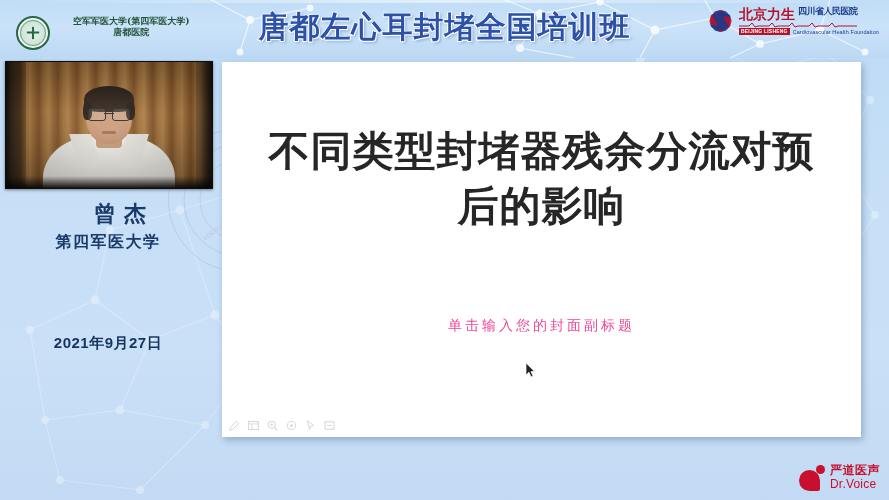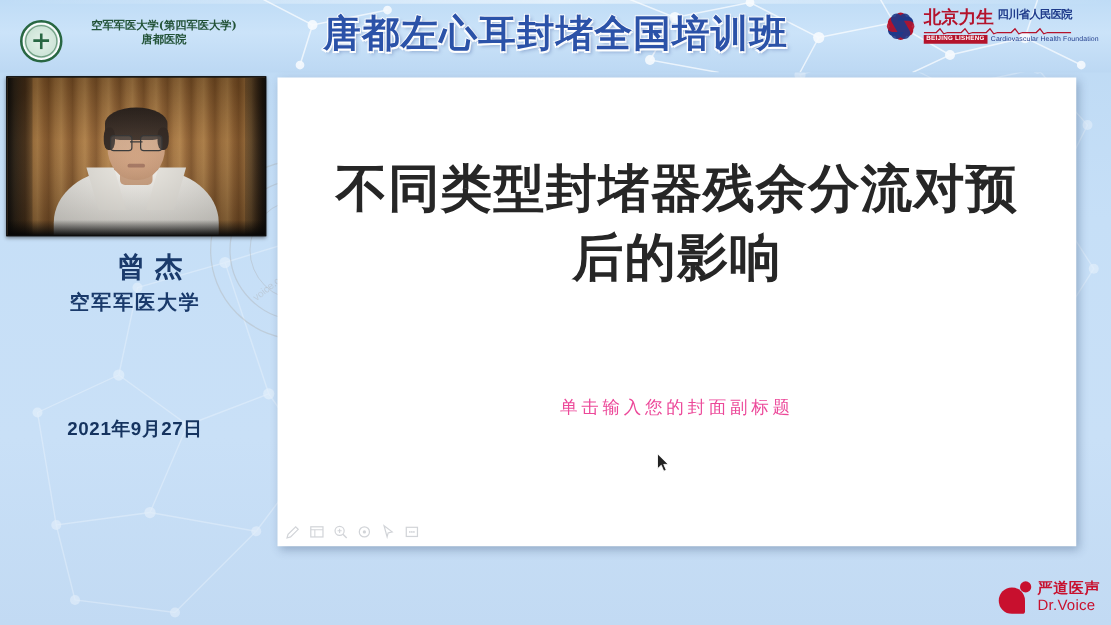--- a/index.html
+++ b/index.html
@@ -499,21 +499,21 @@
       </div>
       <div class="cam-left-dark"></div>
       <div class="cam-right-dark"></div>
       <div class="cam-bottom-dark"></div>
       <div class="cam-glow"></div>
     </div>
   </div>
 
   <div class="speaker">
     <div class="speaker-name">曾杰</div>
-    <div class="speaker-org">空军军医大学</div>
+    <div class="speaker-org">第四军医大学</div>
   </div>
   <div class="talk-date">2021年9月27日</div>
 
   <div class="slide">
     <div class="slide-title">不同类型封堵器残余分流对预后的影响</div>
     <div class="slide-subtitle">单击输入您的封面副标题</div>
 
     <div class="ppt-tools">
       <span class="tool">
         <svg viewBox="0 0 16 16">

